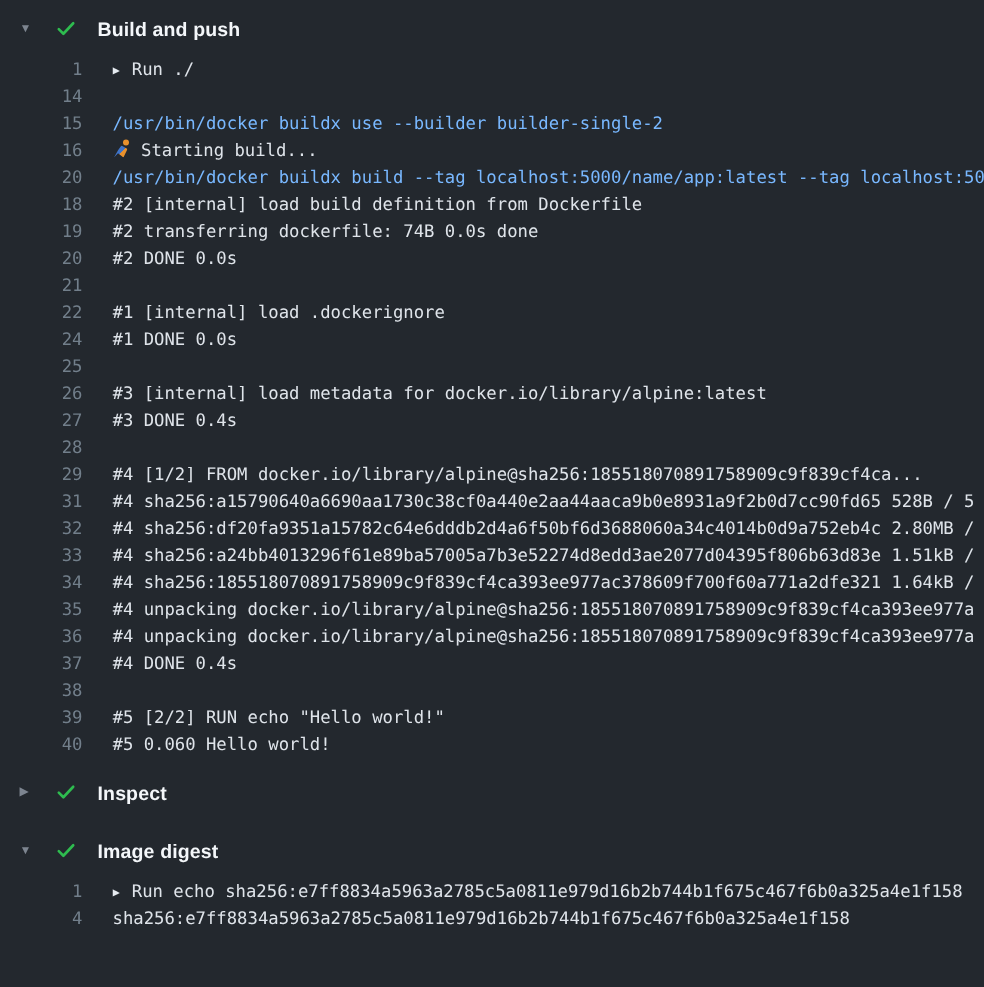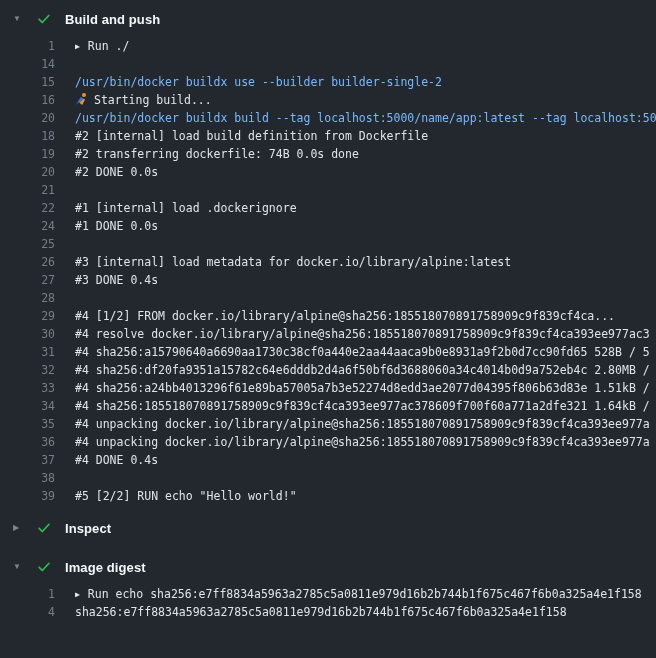--- a/index.html
+++ b/index.html
@@ -157,24 +157,20 @@
   <div class="log-line">
     <span class="line-num">28</span>
     <span class="line-content"><span></span></span>
   </div>
 
   <div class="log-line">
     <span class="line-num">29</span>
     <span class="line-content"><span>#4 [1/2] FROM docker.io/library/alpine@sha256:185518070891758909c9f839cf4ca...</span></span>
   </div>
 
-  <div class="log-line">
-    <span class="line-num">30</span>
-    <span class="line-content"><span>#4 resolve docker.io/library/alpine@sha256:185518070891758909c9f839cf4ca393ee977ac3</span></span>
-  </div>
 
   <div class="log-line">
     <span class="line-num">31</span>
     <span class="line-content"><span>#4 sha256:a15790640a6690aa1730c38cf0a440e2aa44aaca9b0e8931a9f2b0d7cc90fd65 528B / 5</span></span>
   </div>
 
   <div class="log-line">
     <span class="line-num">32</span>
     <span class="line-content"><span>#4 sha256:df20fa9351a15782c64e6dddb2d4a6f50bf6d3688060a34c4014b0d9a752eb4c 2.80MB /</span></span>
   </div>
@@ -207,20 +203,24 @@
   <div class="log-line">
     <span class="line-num">38</span>
     <span class="line-content"><span></span></span>
   </div>
 
   <div class="log-line">
     <span class="line-num">39</span>
     <span class="line-content"><span>#5 [2/2] RUN echo "Hello world!"</span></span>
   </div>
 
+  <div class="log-line">
+    <span class="line-num">40</span>
+    <span class="line-content"><span>#5 0.060 Hello world!</span></span>
+  </div>
 </div>
   </section>
 
   <section class="log-section">
     <div class="section-header">
       <span class="expander">▶</span>
       <span class="check">
         <svg width="14" height="14" viewBox="0 0 16 16">
           <path d="M2.5 8.5 L6 12 L13.5 4" fill="none" stroke="#2ebc4f" stroke-width="2" stroke-linecap="round" stroke-linejoin="round"></path>
         </svg>

